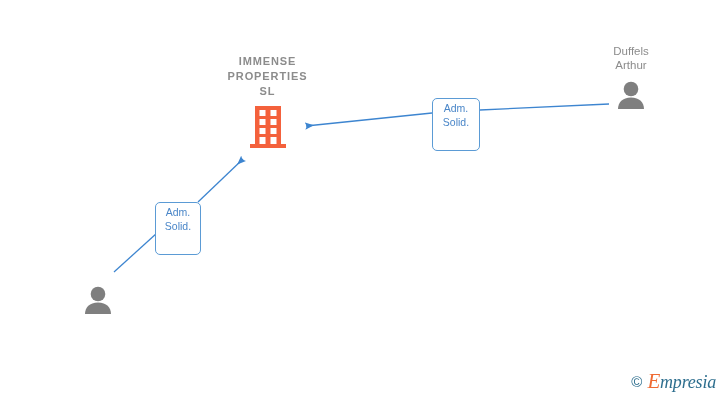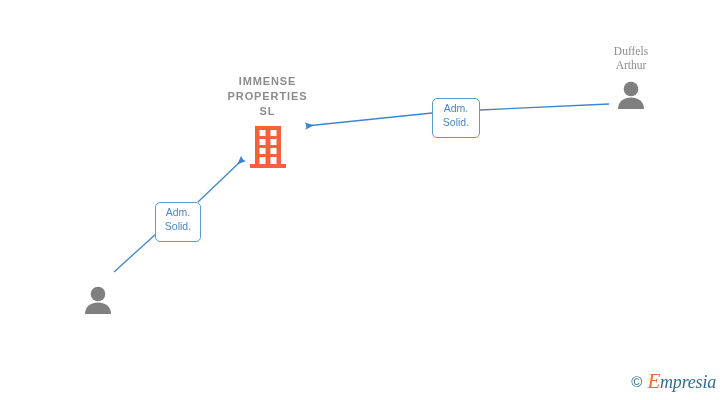--- a/index.html
+++ b/index.html
@@ -35,36 +35,34 @@
     width: 125px;
     text-align: center;
   }
   .company-title {
     font-size: 11px;
     font-weight: bold;
     color: #8c8c8c;
     letter-spacing: 0.9px;
     line-height: 15px;
     white-space: pre-line;
-    margin-top: 20px;
   }
   .company-icon-wrap {
     margin-top: 5px;
     height: 44px;
     display: flex;
     align-items: flex-end;
     justify-content: center;
   }
 
   
   .person-node {
     position: absolute;
     width: 110px;
     text-align: center;
-    font-family: Liberation Serif, serif;
   }
   .person-node.right {
     left: 576px;
     top: 44px;
   }
   .person-node.left {
     left: 43px;
     top: 282px;
   }
   .person-label {
@@ -86,21 +84,21 @@
   .edge-label {
     position: absolute;
     box-sizing: border-box;
     border: 1px solid #5b9bd5;
     border-radius: 5px;
     background: #ffffff;
     color: #4a86c8;
     font-size: 10.5px;
     line-height: 14px;
     text-align: center;
-    padding: 2px 5px 8px 5px;
+    padding: 2px 5px 21px 5px;
     white-space: pre-line;
   }
   .edge-label.e0 {
     left: 432px;
     top: 98px;
     width: 48px;
   }
   .edge-label.e1 {
     left: 155px;
     top: 202px;

